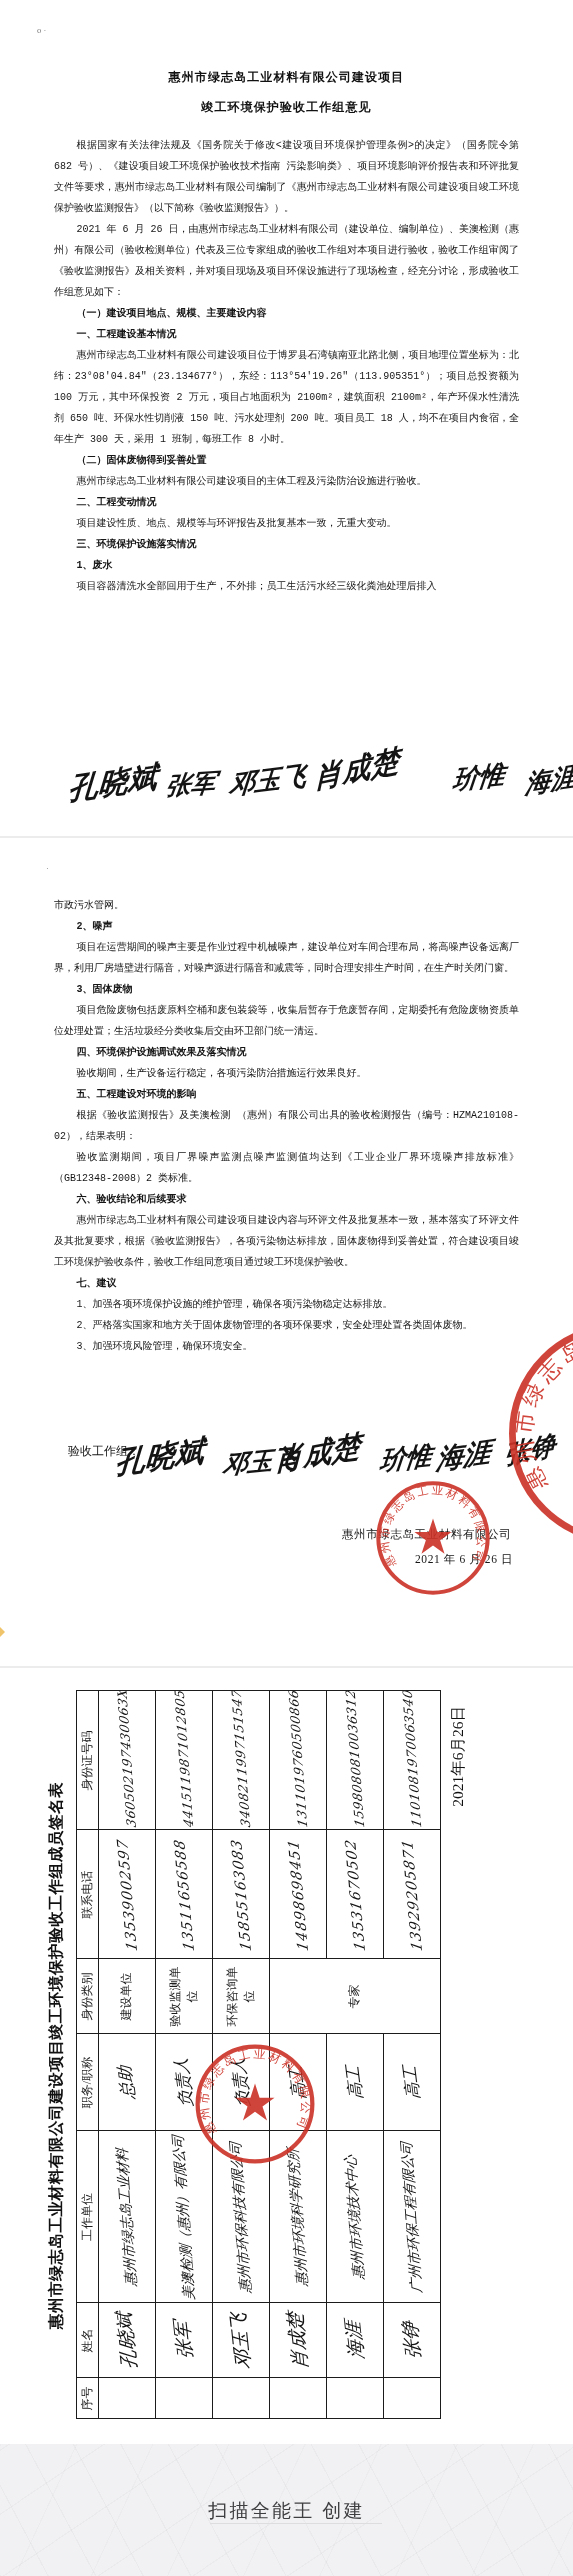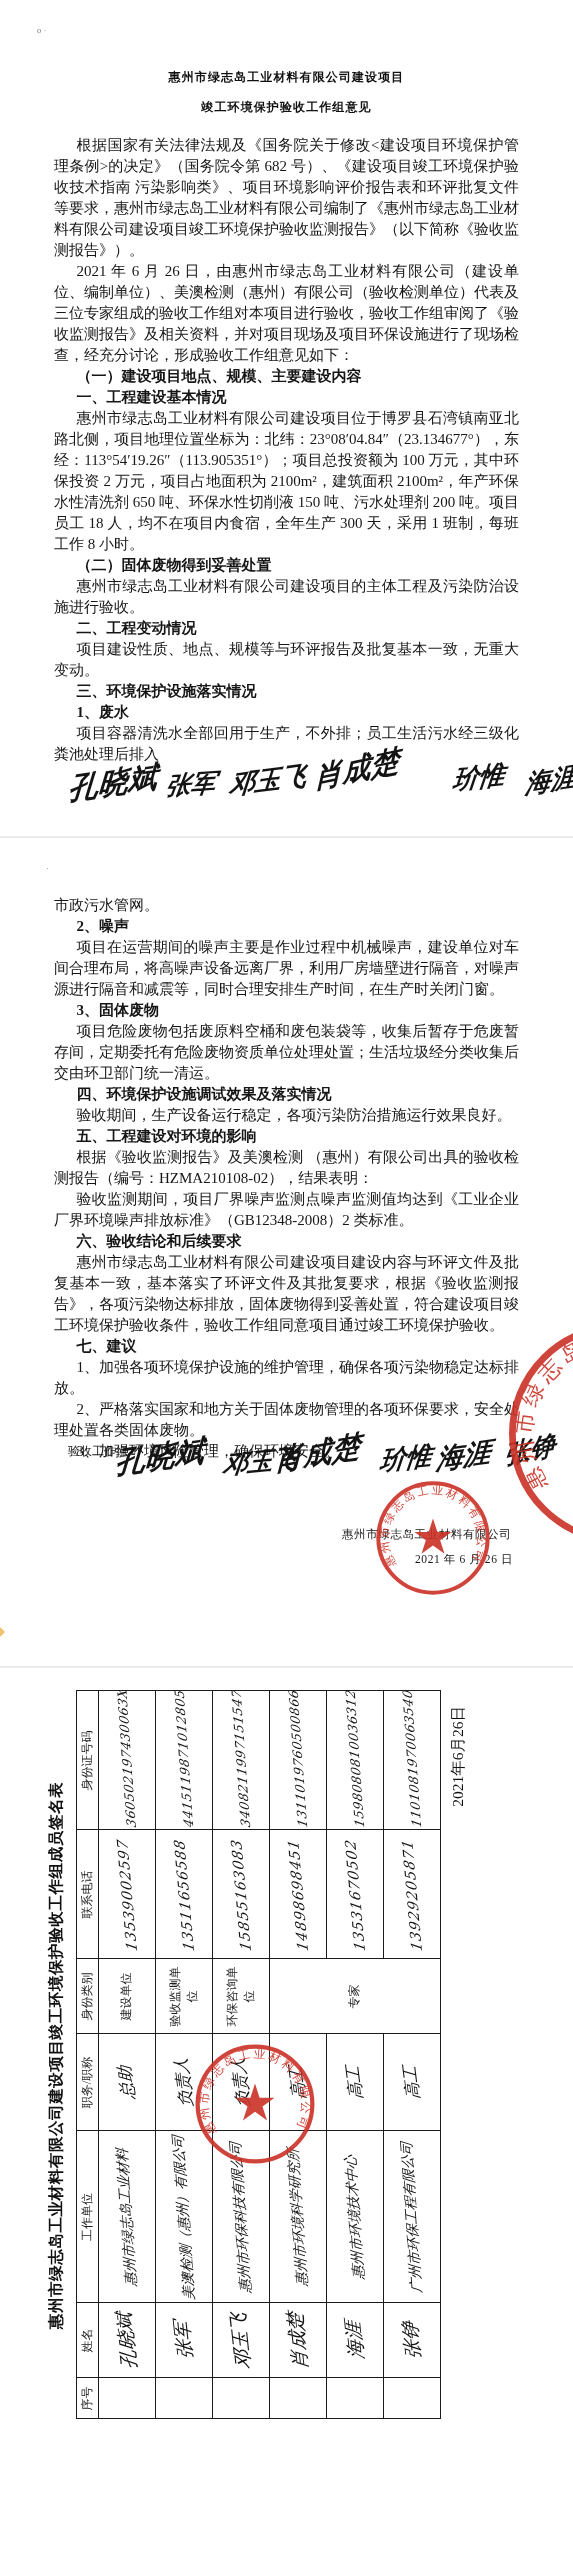--- a/index.html
+++ b/index.html
@@ -3,21 +3,21 @@
 <meta charset="utf-8">
 <style>
   html,body{margin:0;padding:0;background:#ffffff;}
   #root{position:relative;width:573px;height:2576px;overflow:hidden;background:#ffffff;
         font-family:"Liberation Serif","DejaVu Serif",serif;color:#1c1c1c;}
   .page{position:absolute;left:0;width:573px;background:#fff;}
   .sep{position:absolute;left:0;width:573px;height:1.7px;background:#ececec;}
   
   .doc-title{ text-align:center;font-weight:bold;font-size:12px;letter-spacing:1.1px;line-height:30px;color:#111;}
   .textcol{padding:0 54px;}
-  .p,.h{font-size:15px;line-height:21px;text-align:justify;text-indent:22.4px;color:#161616;}
+  .p,.h{font-size:10px;line-height:21px;text-align:justify;text-indent:22.4px;color:#161616;font-family:Liberation Mono, monospace;}
   .h{font-weight:bold;}
   .ni{text-indent:0;}
   
   .sig{position:absolute;font-family:"DejaVu Serif",serif;font-style:italic;font-weight:bold;
        color:#141414;white-space:nowrap;}
   .hw{font-family:"DejaVu Serif",serif;font-style:italic;color:#141414;}
   .label-line{position:absolute;font-size:12px;color:#161616;}
   .company-line{position:absolute;font-size:11.5px;letter-spacing:0.6px;color:#161616;}
   
   #rot-wrap{position:absolute;left:-126px;top:1852px;width:751px;height:407px;
@@ -234,15 +234,19 @@
     <circle cx="0" cy="0" r="95" fill="none" stroke="#cc3126" stroke-width="6"></circle>
     <path d="M0,-34 L7.6,-10.5 L32.3,-10.5 L12.4,4 L20,27.5 L0,13 L-20,27.5 L-12.4,4 L-32.3,-10.5 L-7.6,-10.5 Z" fill="#cc3126"></path>
     <defs>
         <path id="arc3" d="M -64,46 A 78,78 0 1 1 64,46" fill="none"></path>
       </defs>
     <text fill="#cc3126" font-size="20" font-family="'Liberation Serif',serif">
       <textPath href="#arc3" startOffset="0" textLength="330">惠州市绿志岛工业材料有限公司</textPath>
     </text>
   </svg>
 
+  <div id="footer">
+    <div id="footer-text">扫描全能王 创建</div>
+    <div id="footer-line"></div>
+  </div>
 
 </div>
 
 
 </body></html>

